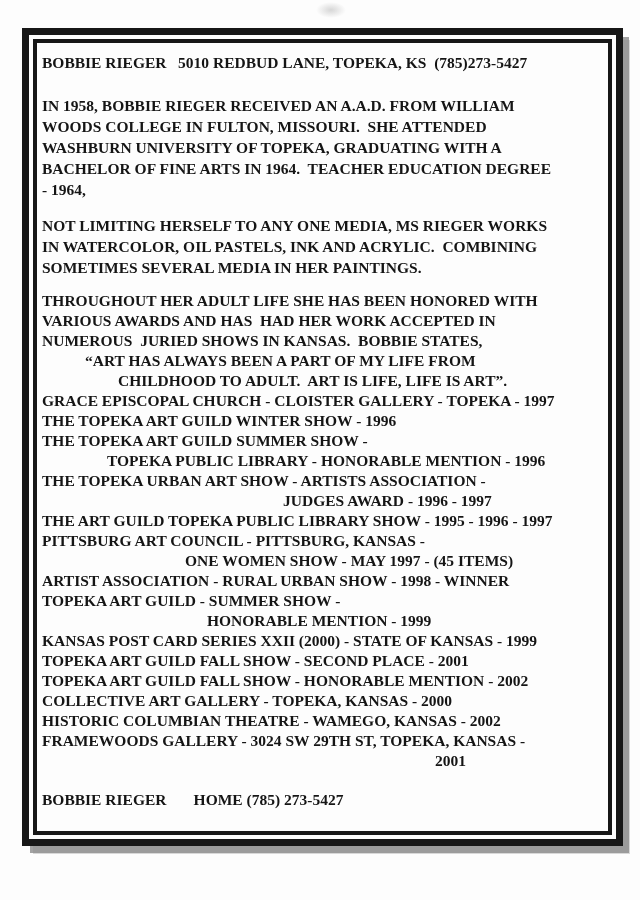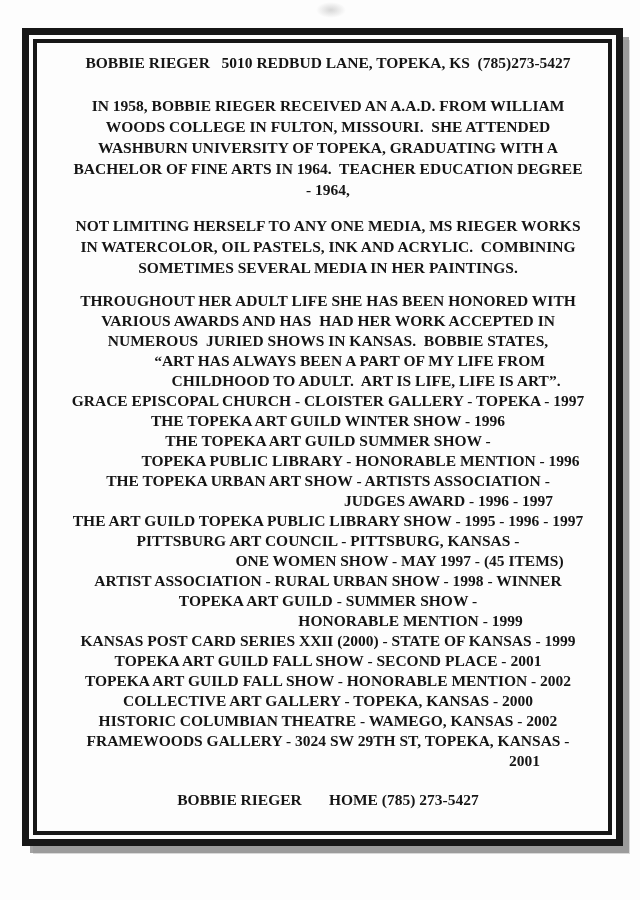--- a/index.html
+++ b/index.html
@@ -38,21 +38,20 @@
   }
   .content {
     position: absolute;
     left: 42px;
     top: 52px;
     width: 572px;
     color: #151515;
     font-weight: bold;
     font-size: 15.5px;
     white-space: pre;
-    text-align: center;
     -webkit-font-smoothing: antialiased;
   }
   .line {
     white-space: pre;
   }
 </style>
 </head>
 <body>
 
 <div class="page" style="background: rgb(253, 253, 253);">

